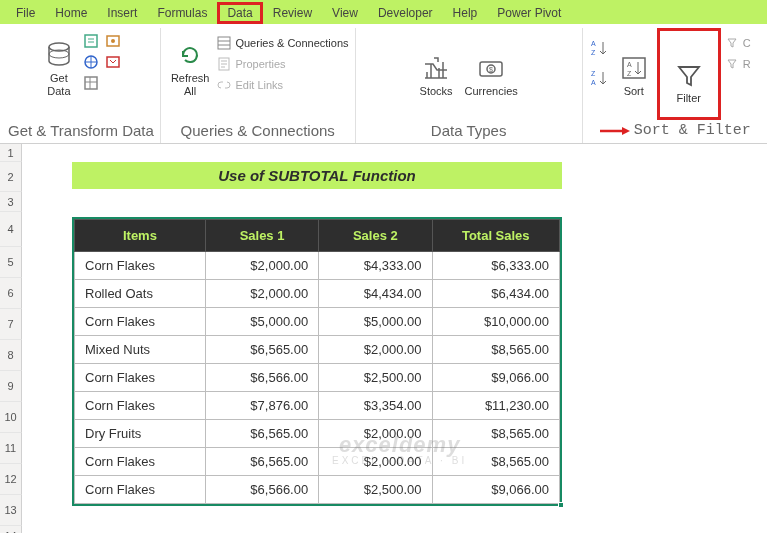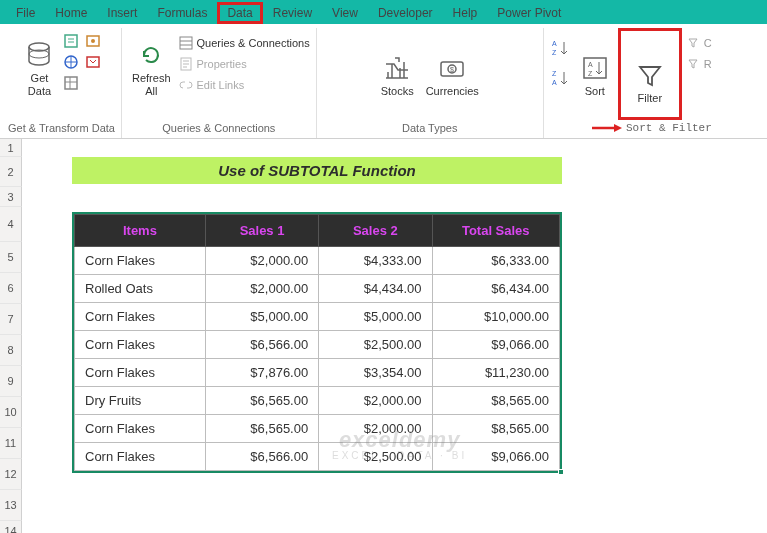--- a/index.html
+++ b/index.html
@@ -10,21 +10,21 @@
     background: #fff;
     color: #333;
     width: 767px;
   }
   
   .menu-tabs {
     display: flex;
     align-items: center;
     padding: 2px 4px 0 6px;
     gap: 0;
-    background: #14b8a6;
+    background: #bef264;
   }
   .menu-tabs .tab {
     padding: 4px 10px;
     cursor: pointer;
     color: #444;
   }
   .menu-tabs .tab.active {
     border: 3px solid #d22;
     padding: 1px 7px;
     font-weight: 400;
@@ -46,21 +46,21 @@
   }
   .ribbon-group.noline { border-right: none; }
   .group-body {
     display: flex;
     align-items: flex-start;
     gap: 4px;
     flex: 1;
     min-height: 72px;
   }
   .group-label {
-    font-size: 11px;
+    font-size: 15px;
     color: #666;
     padding: 2px 0;
     text-align: center;
     white-space: nowrap;
   }
   .vbtn {
     display: flex;
     flex-direction: column;
     align-items: center;
     justify-content: flex-end;
@@ -128,21 +128,21 @@
     border: 2px solid #178a63;
     position: relative;
   }
   table.data {
     border-collapse: collapse;
     width: 100%;
     font-size: 13px;
   }
   table.data th {
     background: #2e2e2e;
-    color: #d946ef;
+    color: #bef264;
     font-weight: bold;
     padding: 8px 10px;
     border: 1px solid #555;
     text-align: center;
   }
   table.data td {
     border: 1px solid #bdbdbd;
     padding: 6px 10px;
     background: #fff;
   }
@@ -408,20 +408,26 @@
               <td class="num">$4,434.00</td>
               <td class="num">$6,434.00</td>
             </tr>
             <tr>
               <td class="item">Corn Flakes</td>
               <td class="num">$5,000.00</td>
               <td class="num">$5,000.00</td>
               <td class="num">$10,000.00</td>
             </tr>
             <tr>
+              <td class="item">Mixed Nuts</td>
+              <td class="num">$6,565.00</td>
+              <td class="num">$2,000.00</td>
+              <td class="num">$8,565.00</td>
+            </tr>
+            <tr>
               <td class="item">Corn Flakes</td>
               <td class="num">$6,566.00</td>
               <td class="num">$2,500.00</td>
               <td class="num">$9,066.00</td>
             </tr>
             <tr>
               <td class="item">Corn Flakes</td>
               <td class="num">$7,876.00</td>
               <td class="num">$3,354.00</td>
               <td class="num">$11,230.00</td>

